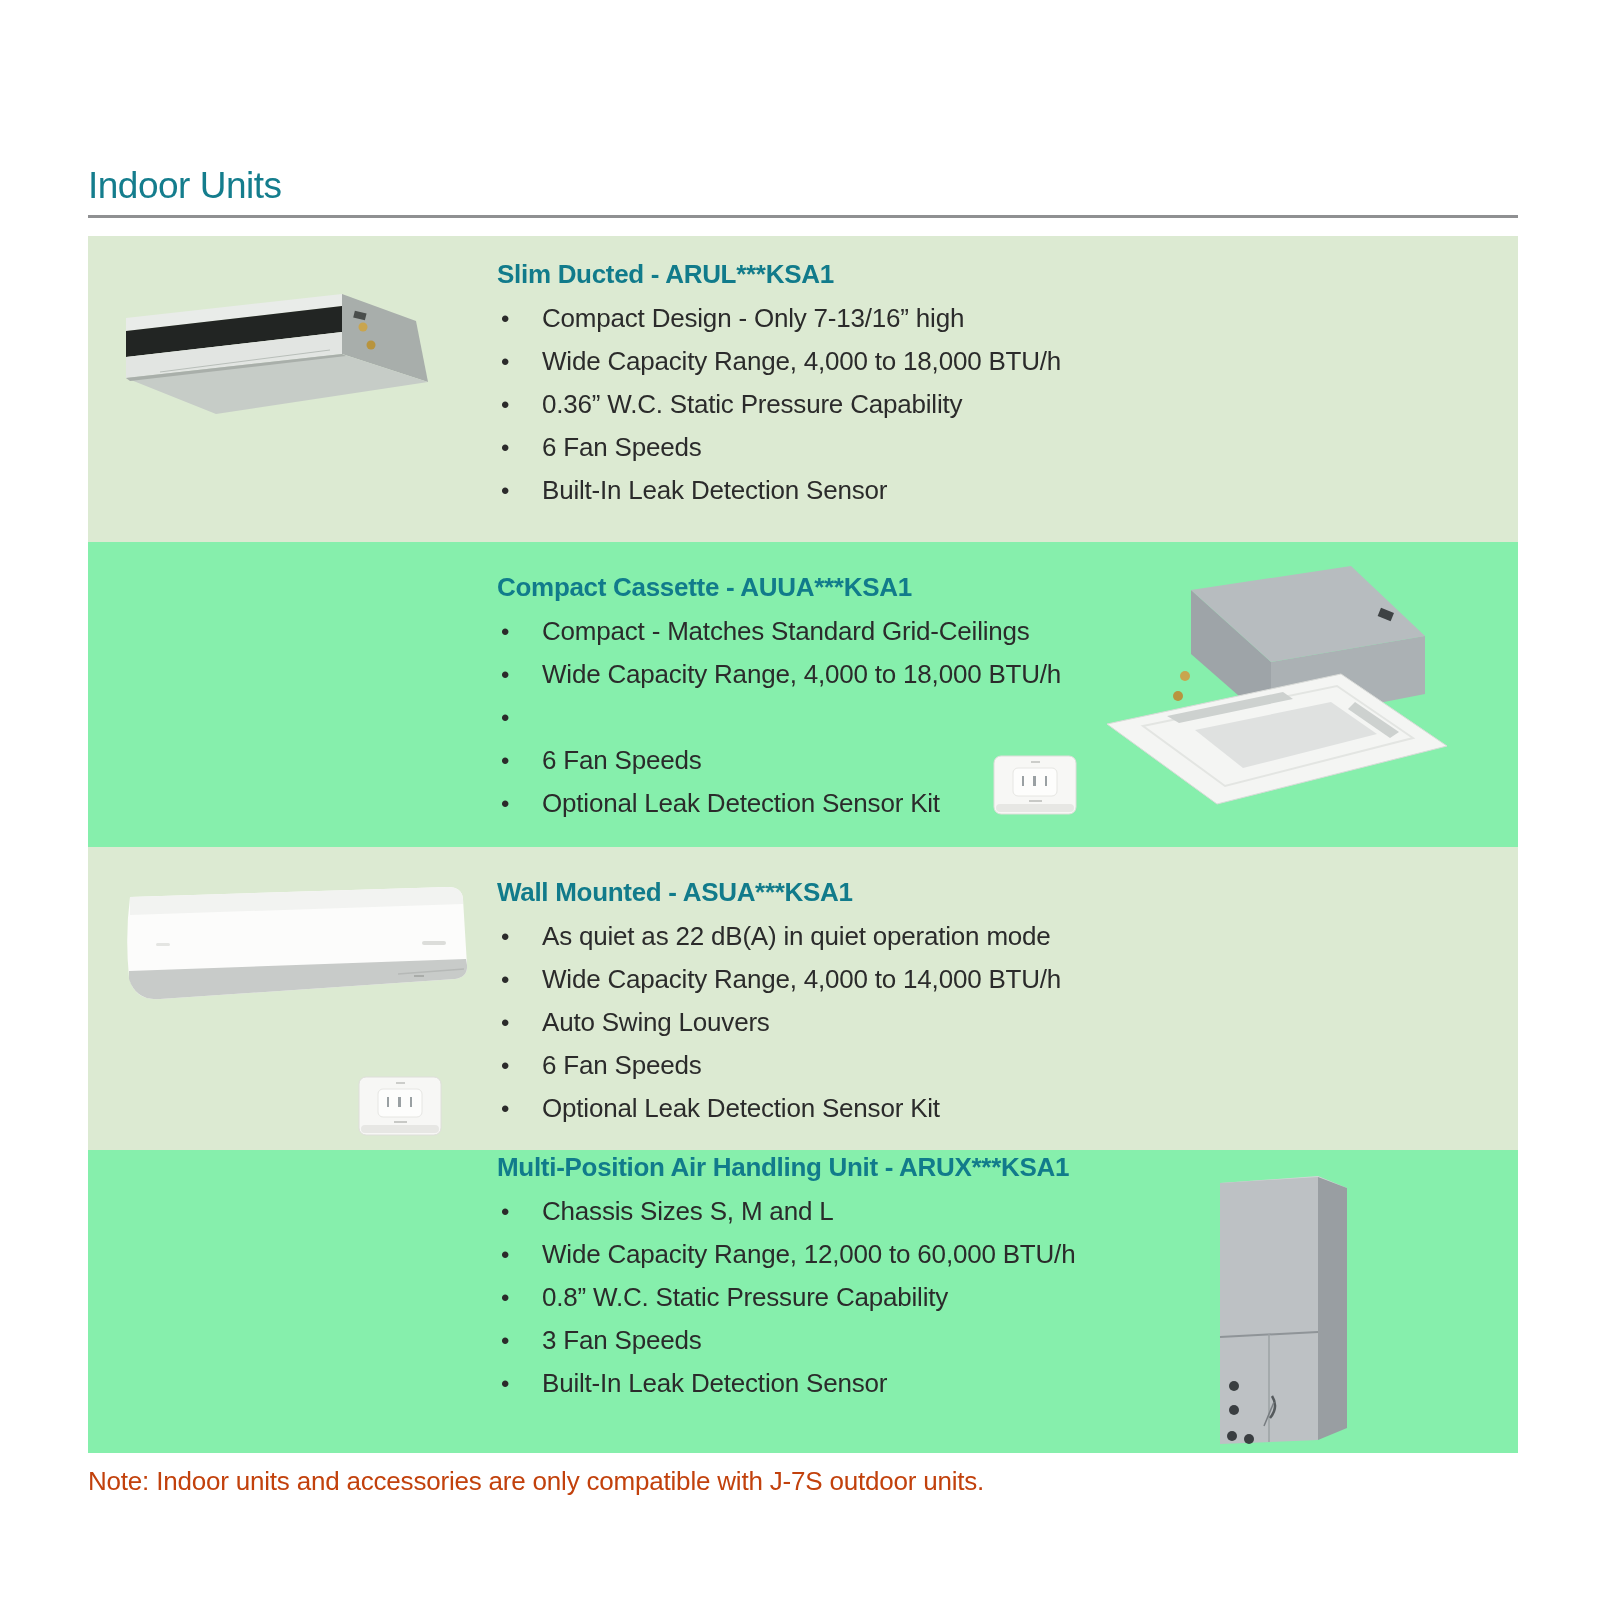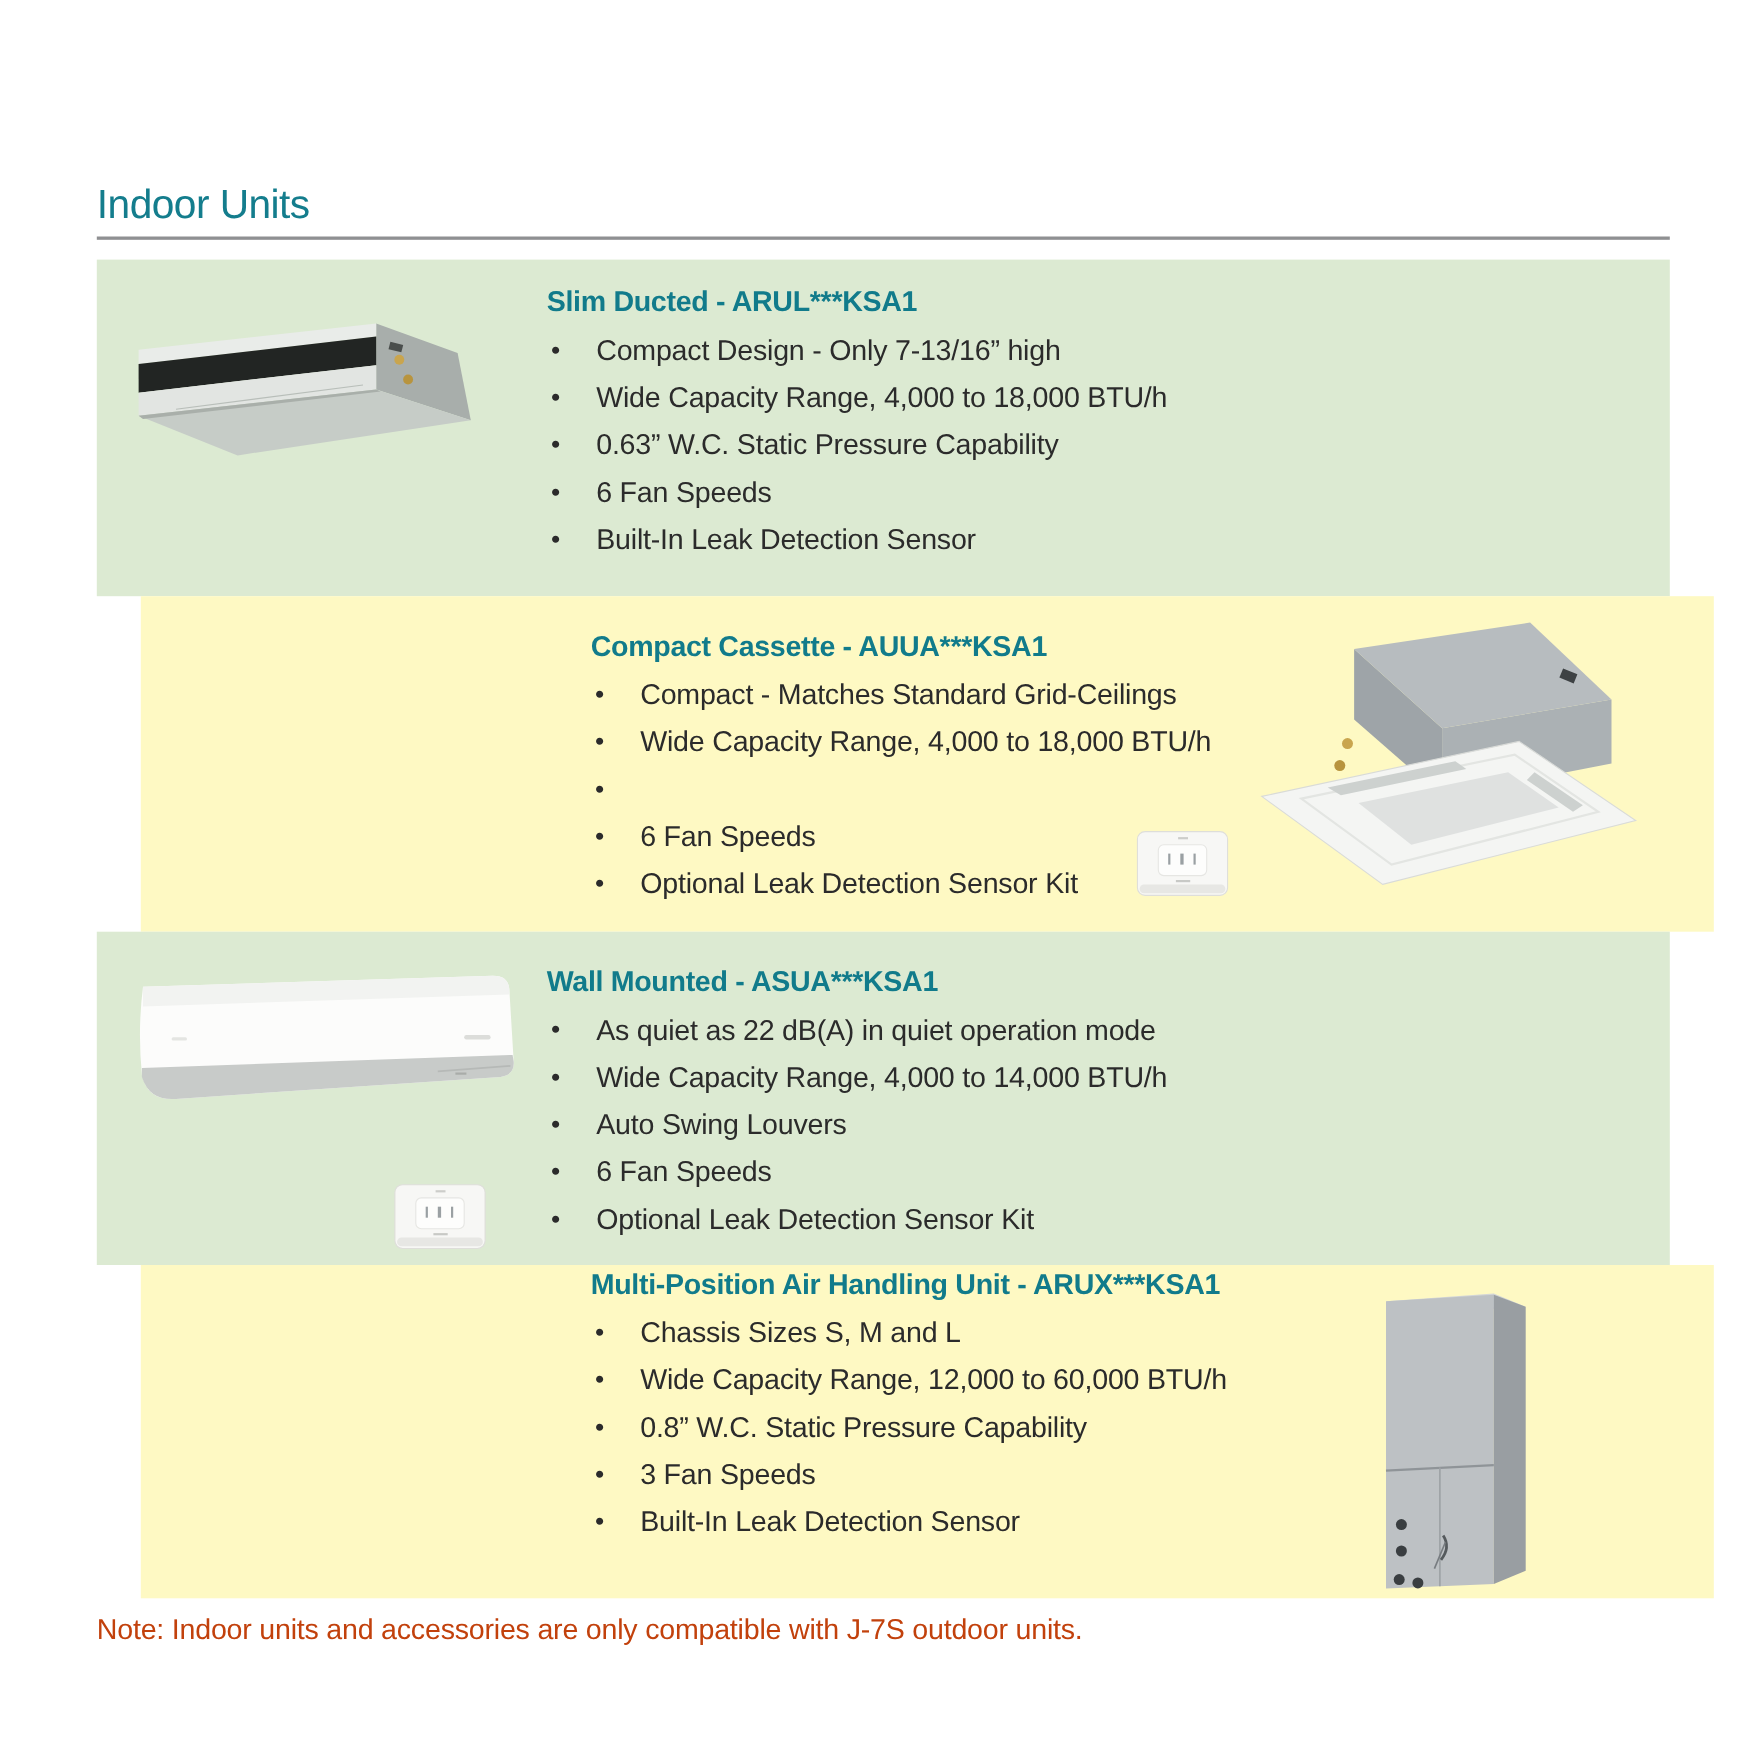--- a/index.html
+++ b/index.html
@@ -27,21 +27,21 @@
     background: #8f9092;
   }
 
   .bands {
     position: absolute;
     left: 88px; top: 236px;
     width: 1430px;
   }
   .band { position: relative; width: 1430px; }
   .band.green { background: #dcead2; text-decoration: underline; }
-  .band.blue  { background: #fef9c3; margin-left: 40px; }
+  .band.blue  { background: #86efac; }
   .band-1 { height: 306px; }
   .band-2 { height: 305px; }
   .band-3 { height: 303px; }
   .band-4 { height: 303px; }
 
   .content {
     position: absolute;
     left: 409px; top: 0;
     width: 660px;
   }
@@ -124,21 +124,21 @@
           <li>
               <span class="dot"></span>
               <span>Compact Design - Only 7-13/16” high</span>
             </li>
           <li>
               <span class="dot"></span>
               <span>Wide Capacity Range, 4,000 to 18,000 BTU/h</span>
             </li>
           <li>
               <span class="dot"></span>
-              <span>0.63” W.C. Static Pressure Capability</span>
+              <span>0.36” W.C. Static Pressure Capability</span>
             </li>
           <li>
               <span class="dot"></span>
               <span>6 Fan Speeds</span>
             </li>
           <li>
               <span class="dot"></span>
               <span>Built-In Leak Detection Sensor</span>
             </li>
         </ul>

